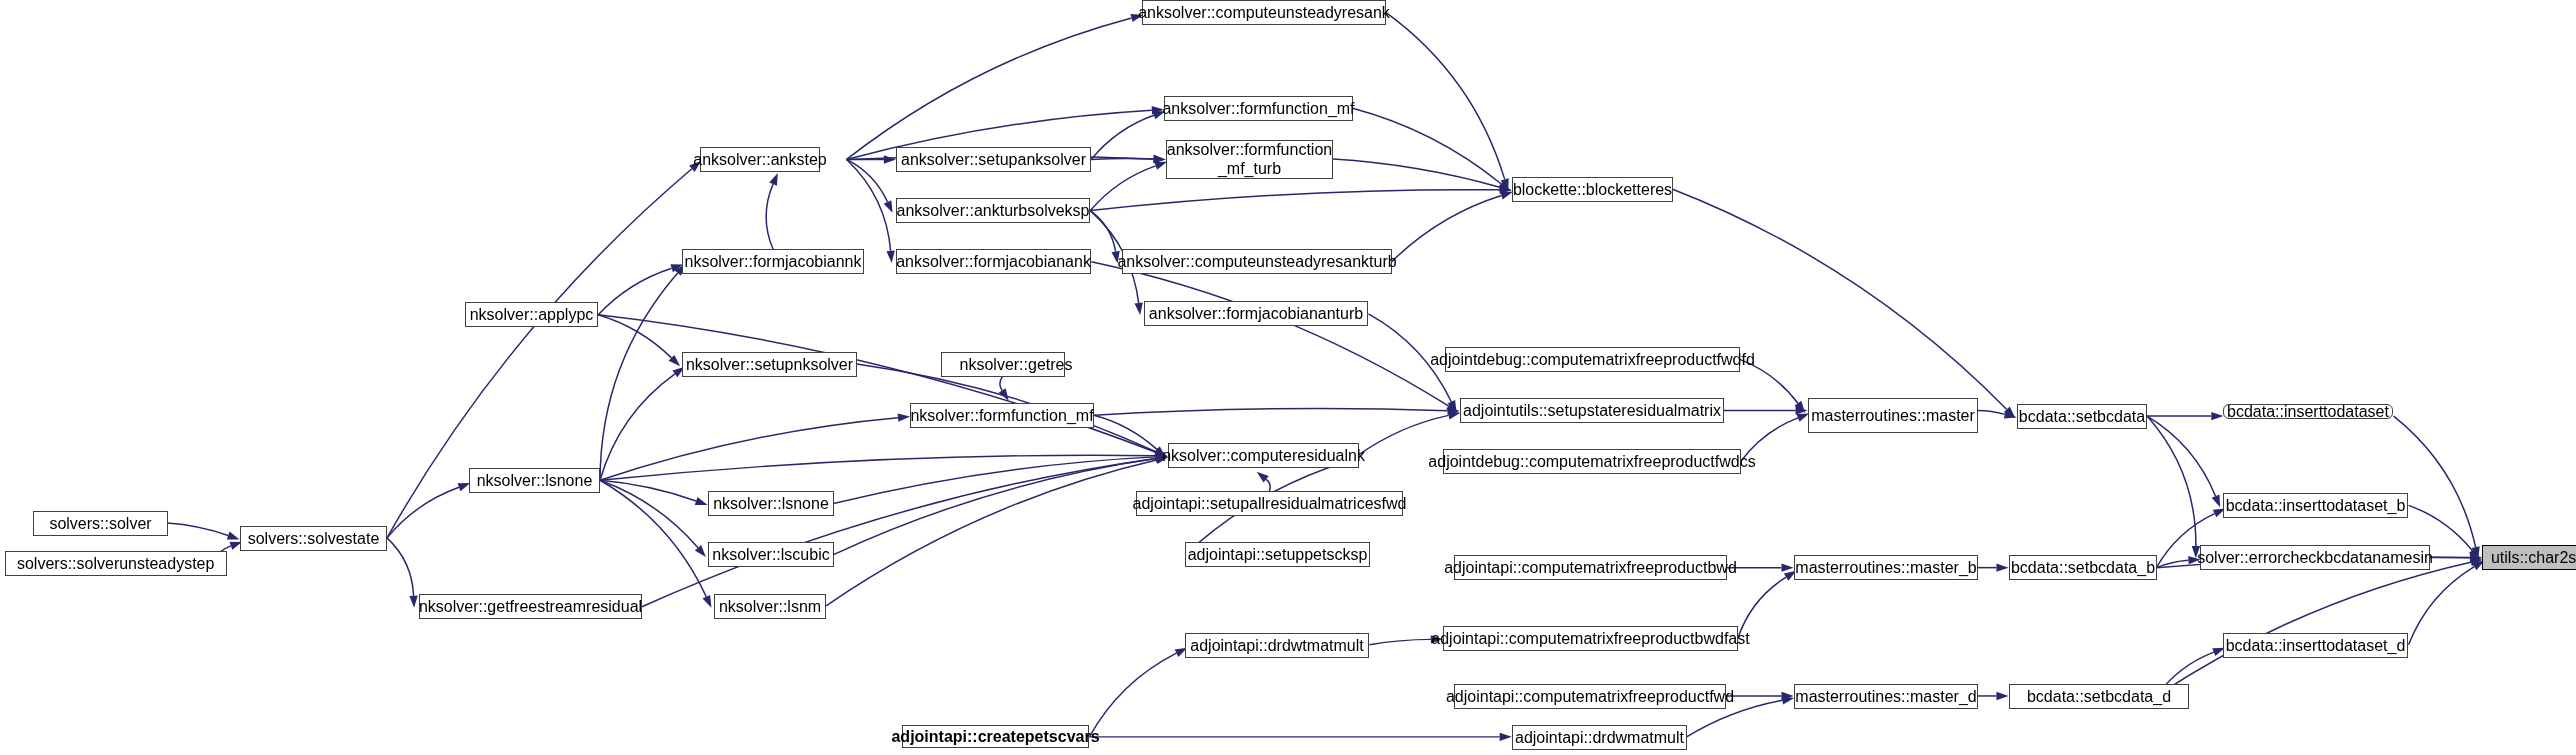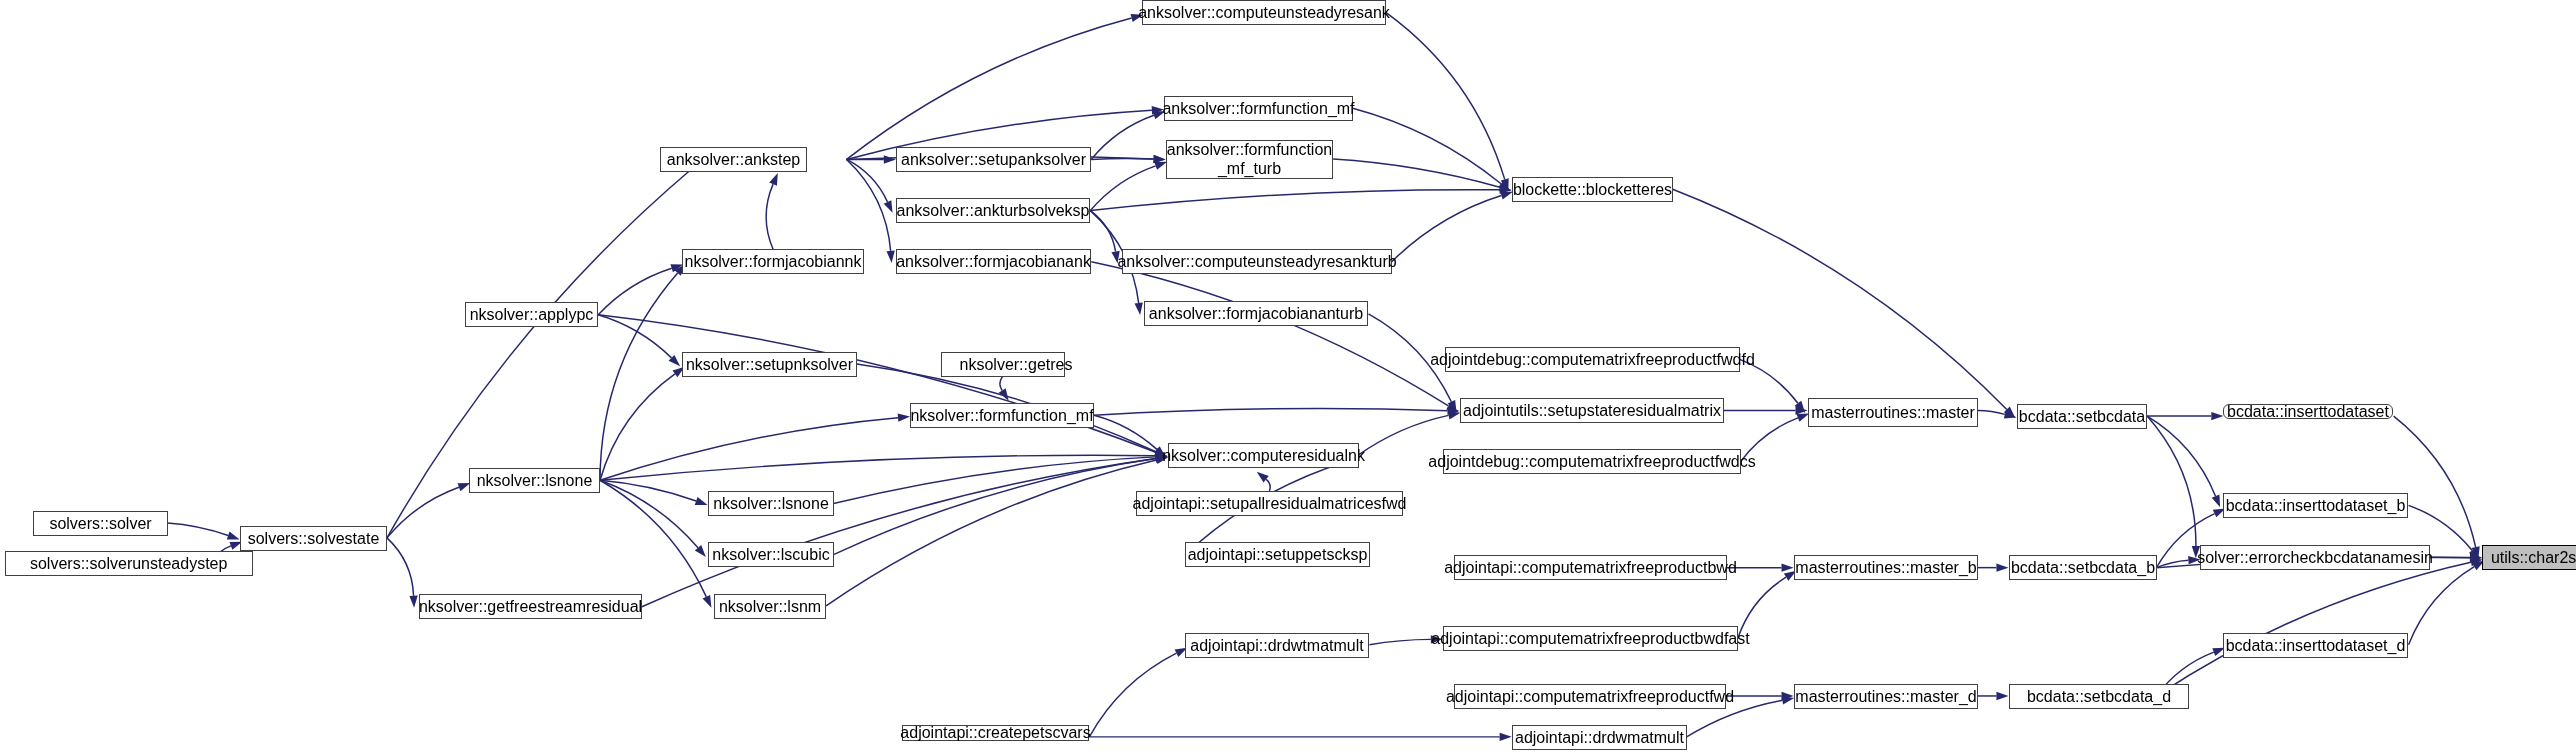--- a/index.html
+++ b/index.html
@@ -190,23 +190,23 @@
       <path d="M 2589 543.5 Q 2629.9401830752295 558.228546699407 2657.394320821304 591.9820502024435" fill="none" stroke="#27286c" stroke-width="1.6"></path>
       <polygon points="2653.903297299718,594.8215492377894 2660.88534434289,589.1425511670975 2665.597318034526,602.0672292648042" fill="#27286c"></polygon>
       <path d="M 2612 599.5 Q 2633.5 599.5 2655 599.5" fill="none" stroke="#27286c" stroke-width="1.6"></path>
       <polygon points="2655,604 2655,595 2668,599.5" fill="#27286c"></polygon>
       <path d="M 2589 693.5 Q 2610.1554386184634 639.5734519622656 2659.636020182536 609.4520772511598" fill="none" stroke="#27286c" stroke-width="1.6"></path>
       <polygon points="2661.975937874606,613.2958755281688 2657.2961024904657,605.6082789741508 2670.7403263161177,602.692315029624" fill="#27286c"></polygon>
       <path d="M 1798 203.5 Q 2002.8979713662793 283.5199960039696 2157.1473815317154 440.3431380911852" fill="none" stroke="#27286c" stroke-width="1.6"></path>
       <polygon points="2153.939183958429,443.498683738258 2160.3555791050017,437.1875924441124 2166.2634022899256,449.6112644140122" fill="#27286c"></polygon>
     </svg>
 <div class="node" style="left: 33px; top: 511px; width: 135px; height: 25px;">solvers::solver</div>
-    <div class="node" style="left: 4.7px; top: 551px; width: 248px; height: 25px;">solvers::solverunsteadystep</div>
+    <div class="node" style="left: 4.7px; top: 551px; width: 222px; height: 25px;">solvers::solverunsteadystep</div>
     <div class="node" style="left: 240px; top: 526px; width: 147px; height: 25px;">solvers::solvestate</div>
-    <div class="node" style="left: 660px; top: 147px; width: 147px; height: 25px;">anksolver::ankstep</div>
+    <div class="node" style="left: 700px; top: 147px; width: 120px; height: 25px;">anksolver::ankstep</div>
     <div class="node" style="left: 896px; top: 147px; width: 195px; height: 25px;">anksolver::setupanksolver</div>
     <div class="node" style="left: 1142px; top: 0px; width: 244px; height: 25px;">anksolver::computeunsteadyresank</div>
     <div class="node" style="left: 1164px; top: 96px; width: 189px; height: 25px;">anksolver::formfunction_mf</div>
     <div class="node two-line" style="left: 1166px; top: 140px; width: 167px; height: 39px;">anksolver::formfunction<br>_mf_turb</div>
     <div class="node" style="left: 896px; top: 198px; width: 194px; height: 25px;">anksolver::ankturbsolveksp</div>
     <div class="node" style="left: 1512px; top: 177px; width: 161px; height: 25px;">blockette::blocketteres</div>
     <div class="node" style="left: 896px; top: 249px; width: 195px; height: 25px;">anksolver::formjacobianank</div>
     <div class="node" style="left: 1122px; top: 249px; width: 270px; height: 25px;">anksolver::computeunsteadyresankturb</div>
     <div class="node" style="left: 1144px; top: 301px; width: 224px; height: 25px;">anksolver::formjacobiananturb</div>
     <div class="node" style="left: 682px; top: 249px; width: 182px; height: 25px;">nksolver::formjacobiannk</div>
@@ -216,29 +216,29 @@
     <div class="node" style="left: 910px; top: 403px; width: 184px; height: 25px;">nksolver::formfunction_mf</div>
     <div class="node" style="left: 469px; top: 468px; width: 131px; height: 25px;">nksolver::lsnone</div>
     <div class="node" style="left: 708px; top: 491px; width: 126px; height: 25px;">nksolver::lsnone</div>
     <div class="node" style="left: 708px; top: 542px; width: 126px; height: 25px;">nksolver::lscubic</div>
     <div class="node" style="left: 714px; top: 594px; width: 112px; height: 25px;">nksolver::lsnm</div>
     <div class="node" style="left: 419px; top: 594px; width: 223px; height: 25px;">nksolver::getfreestreamresidual</div>
     <div class="node" style="left: 1168px; top: 443px; width: 191px; height: 25px;">nksolver::computeresidualnk</div>
     <div class="node" style="left: 1136px; top: 491px; width: 267px; height: 25px;">adjointapi::setupallresidualmatricesfwd</div>
     <div class="node" style="left: 1185px; top: 542px; width: 185px; height: 25px;">adjointapi::setuppetscksp</div>
     <div class="node" style="left: 1185px; top: 633px; width: 184px; height: 25px;">adjointapi::drdwtmatmult</div>
-    <div class="node" style="left: 902px; top: 725px; width: 187px; height: 16px;">adjointapi::createpetscvars</div>
+    <div class="node" style="left: 902px; top: 725px; width: 187px; height: 23px; font-weight: bold;">adjointapi::createpetscvars</div>
     <div class="node" style="left: 1445px; top: 347px; width: 295px; height: 25px;">adjointdebug::computematrixfreeproductfwdfd</div>
     <div class="node" style="left: 1460px; top: 398px; width: 264px; height: 25px;">adjointutils::setupstateresidualmatrix</div>
     <div class="node" style="left: 1443px; top: 449px; width: 298px; height: 25px;">adjointdebug::computematrixfreeproductfwdcs</div>
     <div class="node" style="left: 1454px; top: 555px; width: 273px; height: 25px;">adjointapi::computematrixfreeproductbwd</div>
     <div class="node" style="left: 1443px; top: 626px; width: 295px; height: 25px;">adjointapi::computematrixfreeproductbwdfast</div>
     <div class="node" style="left: 1454px; top: 684px; width: 272px; height: 25px;">adjointapi::computematrixfreeproductfwd</div>
     <div class="node" style="left: 1512px; top: 725px; width: 175px; height: 25px;">adjointapi::drdwmatmult</div>
-    <div class="node" style="left: 1808px; top: 398px; width: 170px; height: 29px;">masterroutines::master</div>
+    <div class="node" style="left: 1808px; top: 398px; width: 170px; height: 35px;">masterroutines::master</div>
     <div class="node" style="left: 1794px; top: 555px; width: 184px; height: 25px;">masterroutines::master_b</div>
     <div class="node" style="left: 1794px; top: 684px; width: 184px; height: 25px;">masterroutines::master_d</div>
     <div class="node" style="left: 2017px; top: 404px; width: 130px; height: 25px;">bcdata::setbcdata</div>
     <div class="node" style="left: 2009px; top: 555px; width: 148px; height: 25px;">bcdata::setbcdata_b</div>
     <div class="node" style="left: 2009px; top: 684px; width: 180px; height: 25px;">bcdata::setbcdata_d</div>
     <div class="node" style="left: 2223px; top: 404px; width: 170px; height: 15px; border-radius: 6px;">bcdata::inserttodataset</div>
     <div class="node" style="left: 2223px; top: 493px; width: 185px; height: 25px;">bcdata::inserttodataset_b</div>
     <div class="node" style="left: 2200px; top: 545px; width: 230px; height: 25px;">solver::errorcheckbcdatanamesin</div>
     <div class="node" style="left: 2223px; top: 633px; width: 185px; height: 25px;">bcdata::inserttodataset_d</div>
     <div class="node highlight" style="left: 2482px; top: 545px; width: 113px; height: 25px;">utils::char2str</div>

